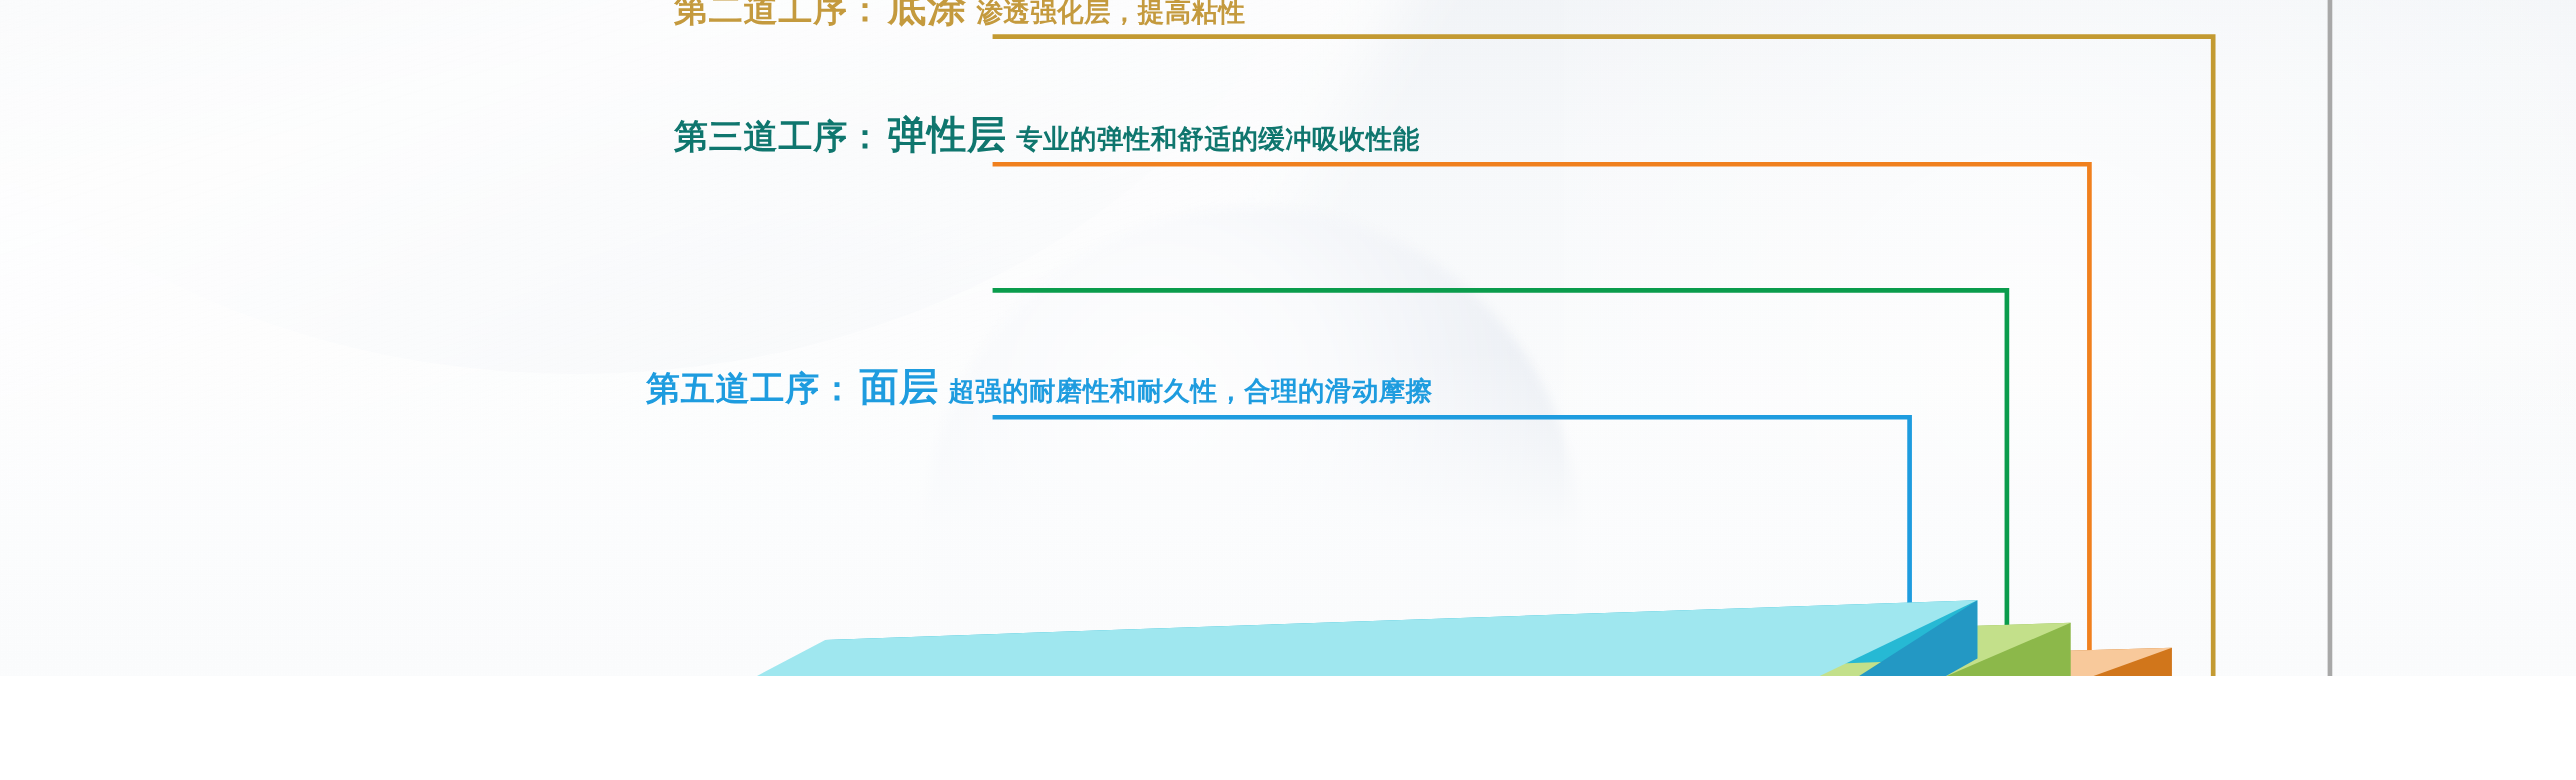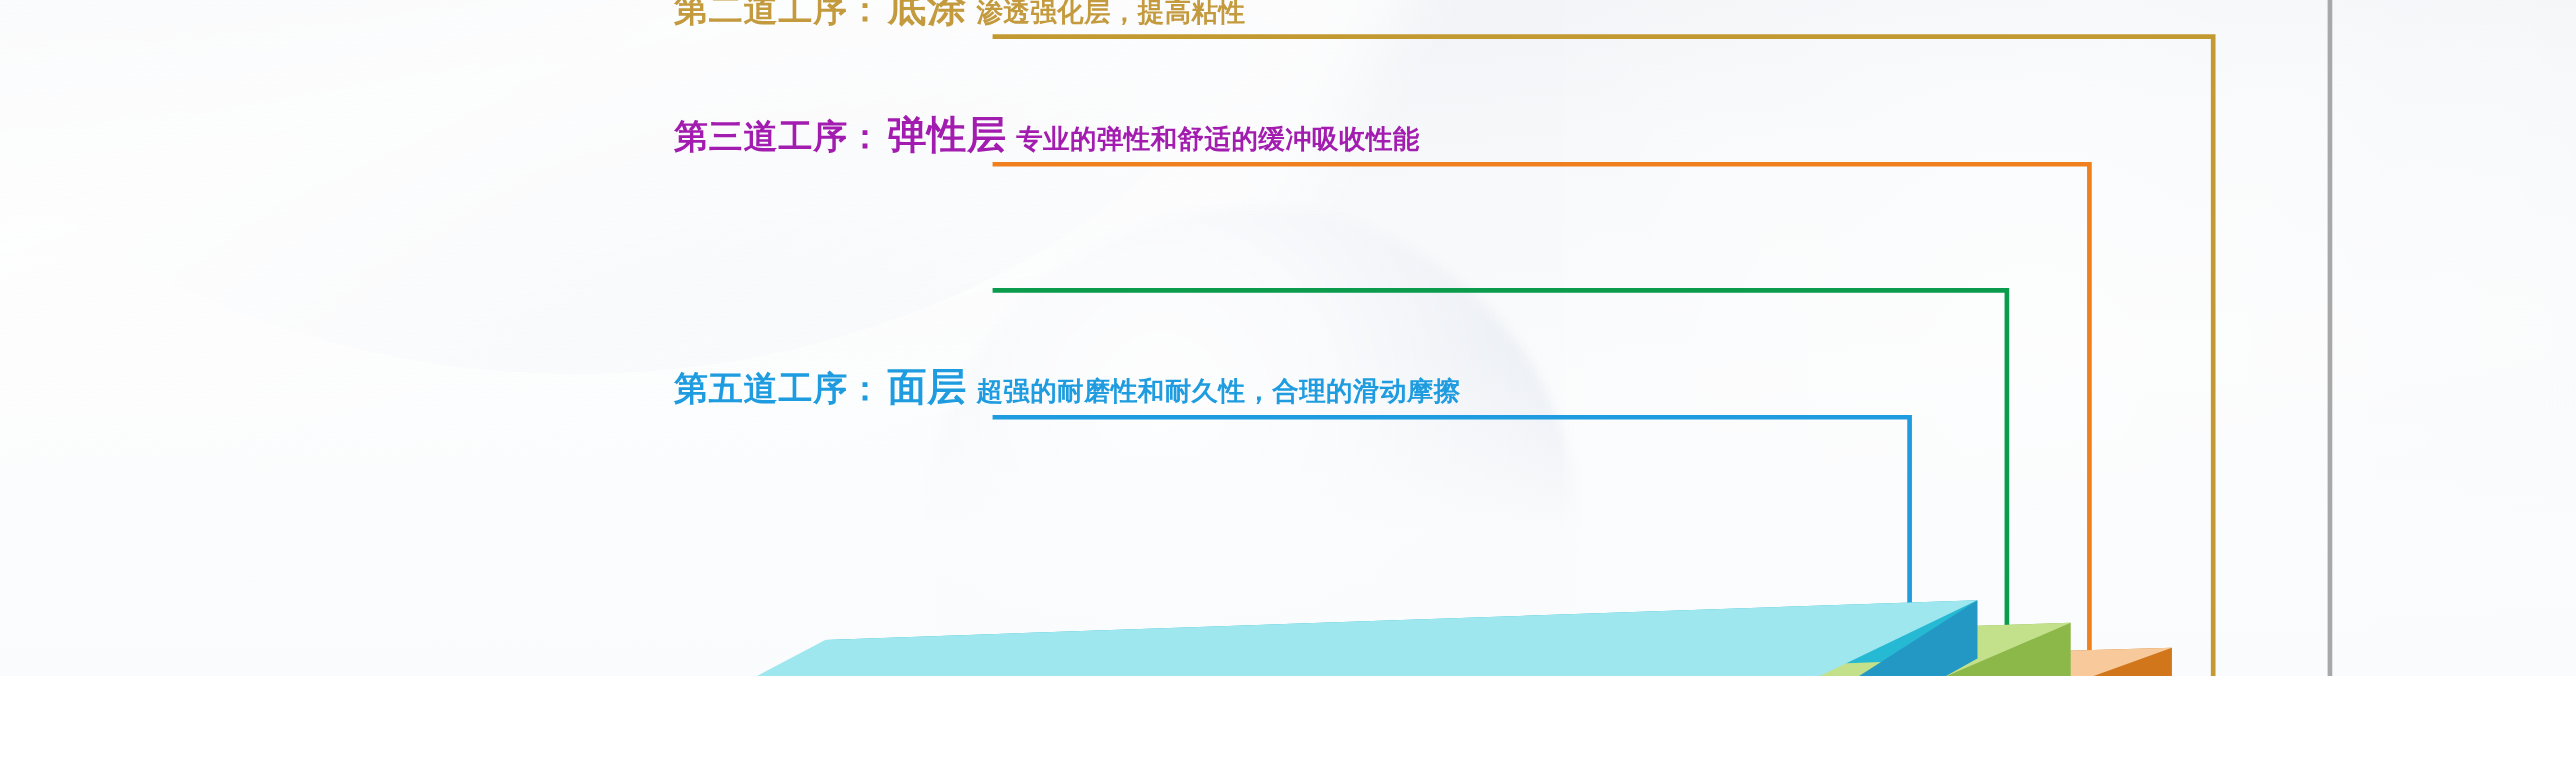--- a/index.html
+++ b/index.html
@@ -91,24 +91,24 @@
   .row .desc {
     font-size:26.5px;
     font-weight:700;
     letter-spacing:0.4px;
     margin-left:9.3px;
   }
 
   #row-2 { left:674px; top:-12.5px; }
   #row-3 { left:674px; top:115px; }
   #row-4 { left:674px; top:241px; }
-  #row-5 { left:674px; top:367px;text-align:center; }
+  #row-5 { left:646px; top:367px;text-align:center; }
 
   #row-2 .step, #row-2 .layer, #row-2 .desc { color:#c49a3e; }
-  #row-3 .step, #row-3 .layer, #row-3 .desc { color:#a21caf;margin-top:30px; }
+  #row-3 .step, #row-3 .layer, #row-3 .desc { color:#0f766e;margin-top:30px; }
   #row-4 .step, #row-4 .layer, #row-4 .desc { color:#11a04c; }
   #row-5 .step, #row-5 .layer, #row-5 .desc { color:#1e9cdf; }
 
   
   #stack {
     position:absolute; left:0; top:0;
     width:2576px; height:780px;
     pointer-events:none;
   }
 </style>

